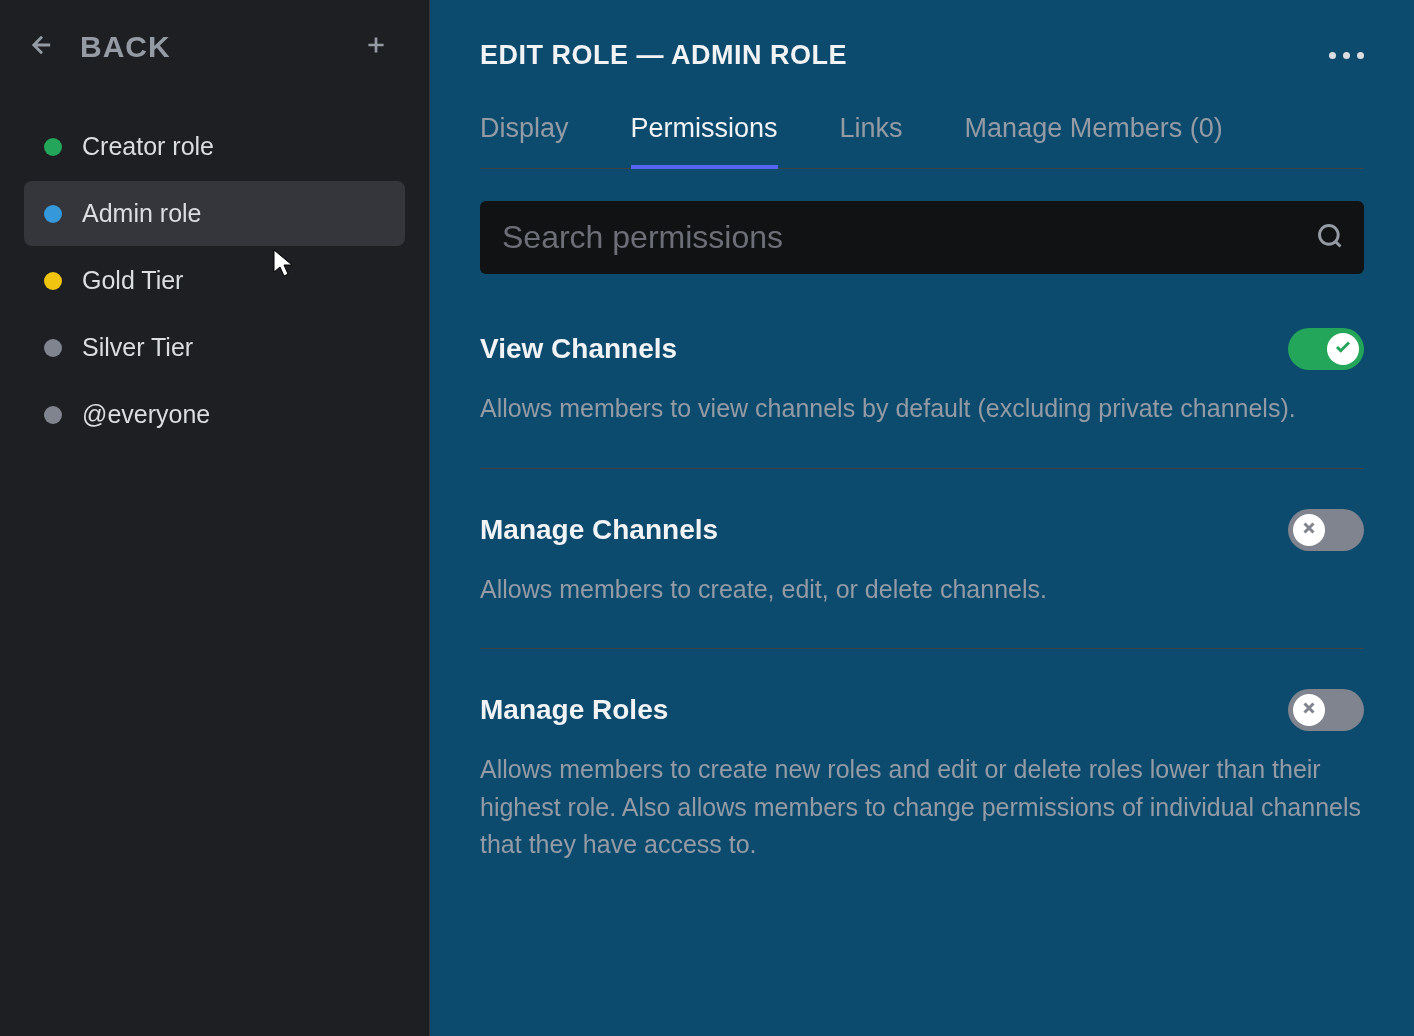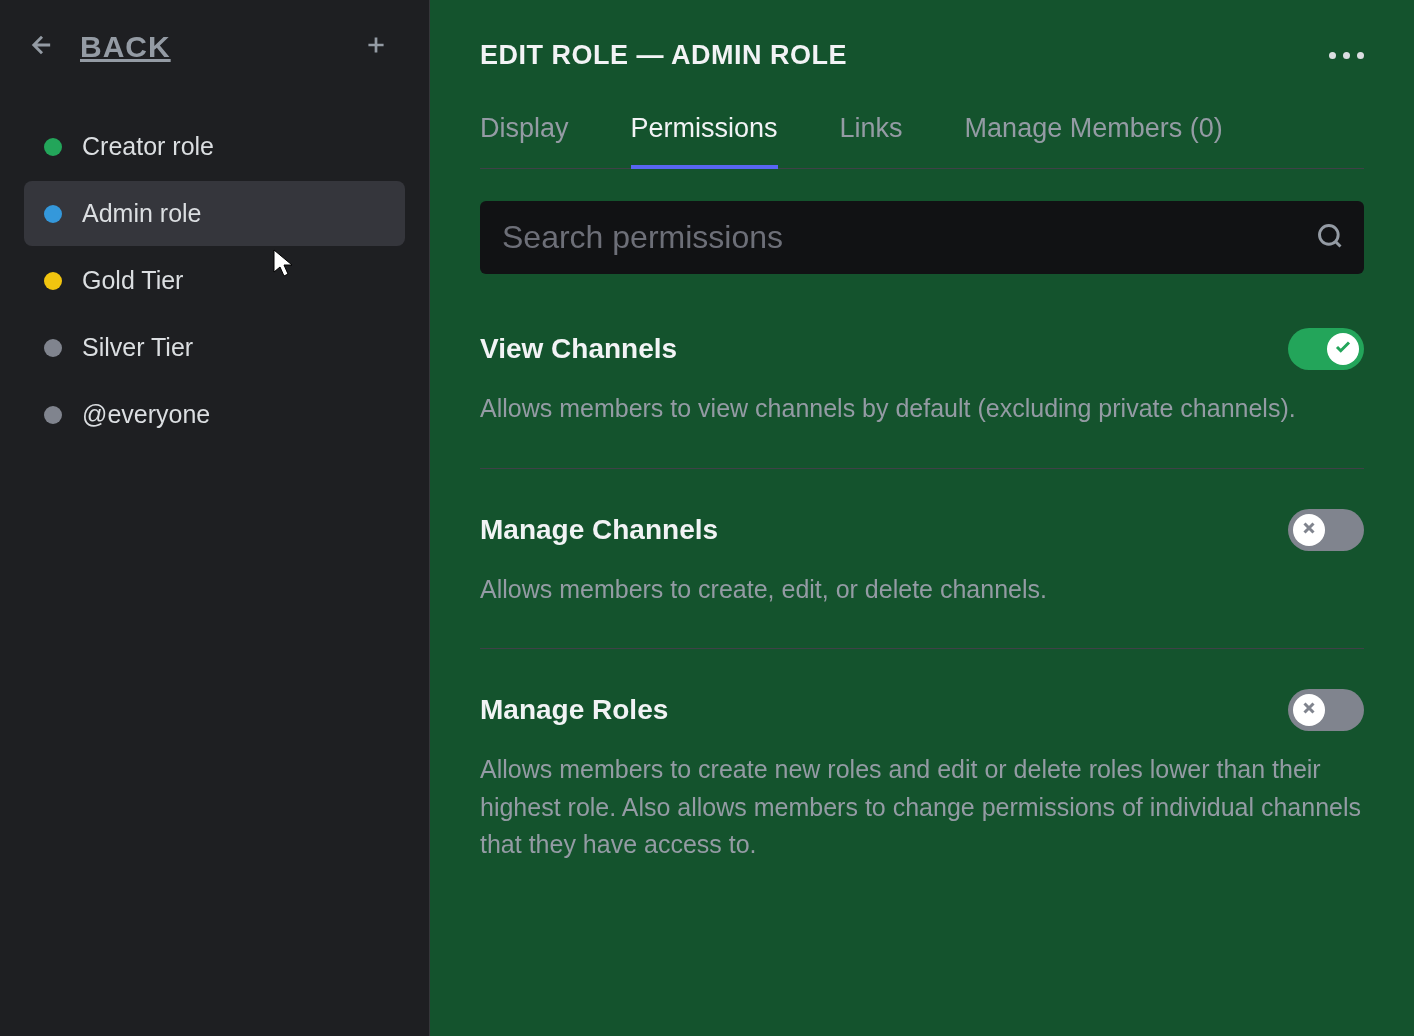--- a/index.html
+++ b/index.html
@@ -32,21 +32,20 @@
       padding: 0 40px 0 28px;
       margin-bottom: 50px;
     }
     
     .back-button {
       display: flex;
       align-items: center;
       gap: 24px;
       cursor: pointer;
       color: #949ba4;
-      text-decoration: underline;
     }
     
     .back-button svg {
       width: 28px;
       height: 28px;
     }
     
     .back-label {
       font-size: 30px;
       font-weight: 700;
@@ -88,21 +87,21 @@
     }
     
     .role-name {
       font-size: 25px;
       color: #dbdee1;
     }
     
     .main {
       flex: 1;
       padding: 40px 50px;
-      background: #14532d;
+      background: #0c4a6e;
     }
     
     .main-header {
       display: flex;
       align-items: center;
       justify-content: space-between;
       margin-bottom: 42px;
     }
     
     .page-title {

